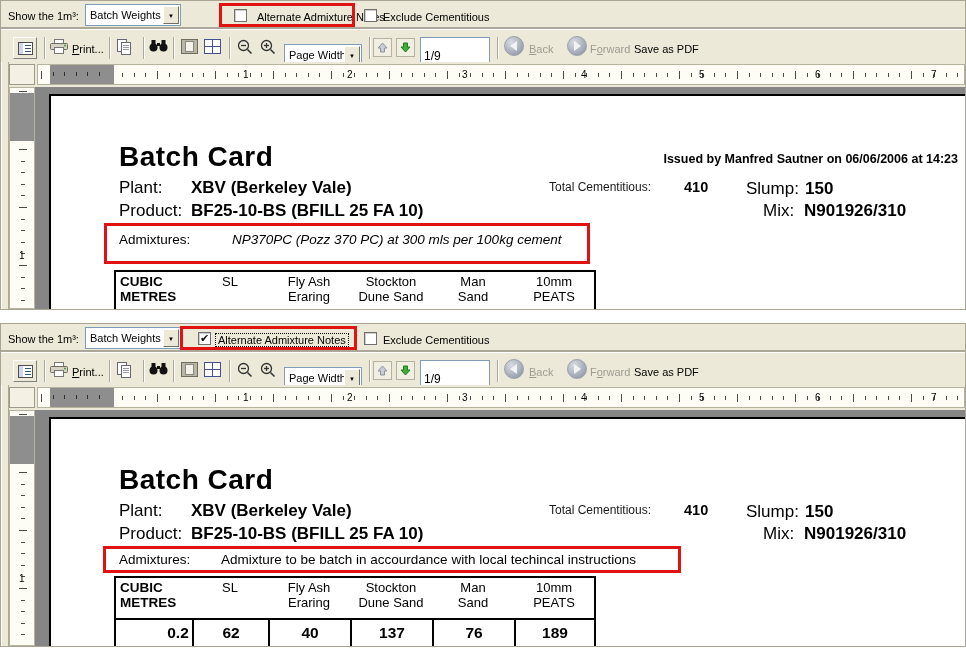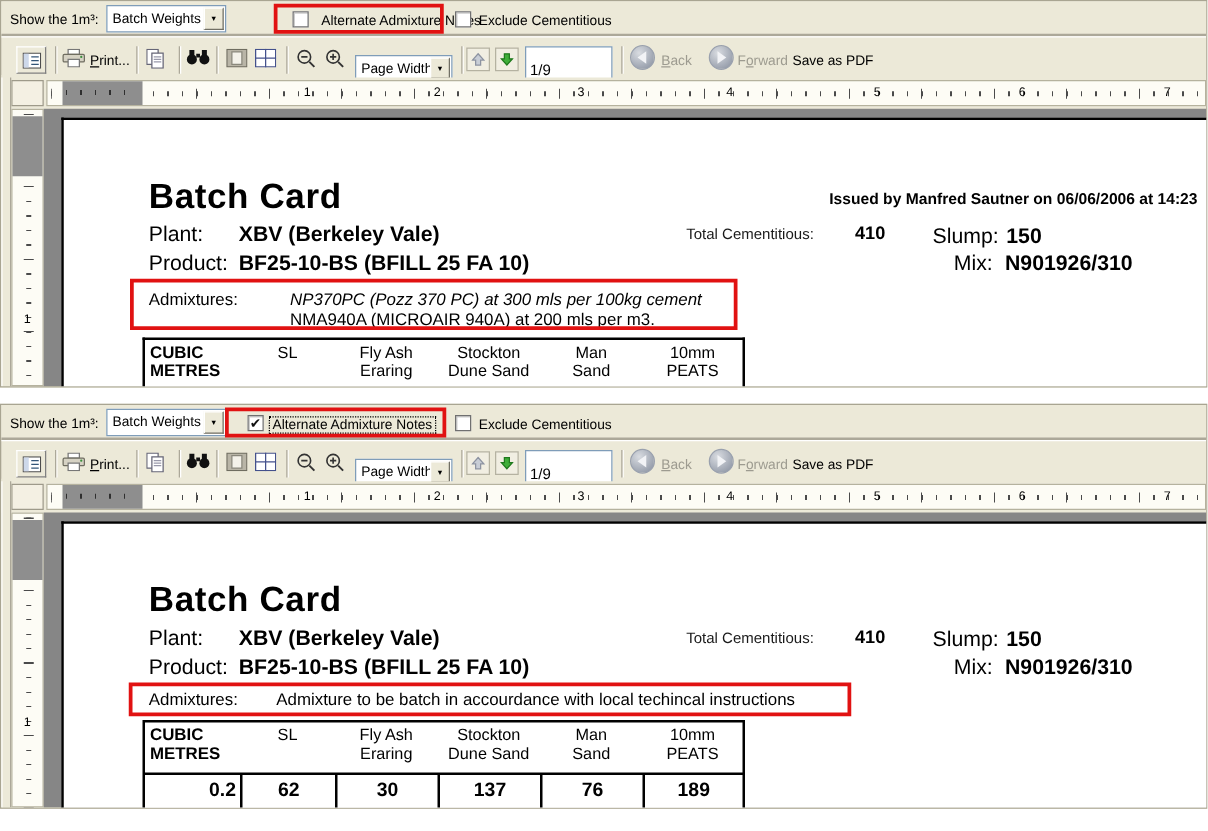--- a/index.html
+++ b/index.html
@@ -287,21 +287,20 @@
       <span class="doc-value product-value">BF25-10-BS (BFILL 25 FA 10)</span>
       <span class="total-label">Total Cementitious:</span>
       <span class="total-value">410</span>
       <span class="doc-label slump-label">Slump:</span>
       <span class="doc-value slump-value">150</span>
       <span class="doc-label mix-label">Mix:</span>
       <span class="doc-value mix-value">N901926/310</span>
       <div class="admix-red"></div>
       <span class="admix-label">Admixtures:</span>
       <span class="admix-line admix-line1">NP370PC (Pozz 370 PC) at 300 mls per 100kg cement</span>
-      <span class="admix-line admix-line2">NMA940A (MICROAIR 940A) at 200 mls per m3.</span>
       <div class="table-box">
         <div class="th-cell w0">
             <span>CUBIC</span>
             <span>METRES</span>
           </div>
         <div class="th-cell w1">
             <span>SL</span>
             <span></span>
           </div>
         <div class="th-cell w2">
@@ -495,20 +494,20 @@
             <span>Sand</span>
           </div>
         <div class="th-cell w5">
             <span>10mm</span>
             <span>PEATS</span>
           </div>
       </div>
       <div class="data-row">
         <div class="td-cell w0">0.2</div>
         <div class="td-cell w1">62</div>
-        <div class="td-cell w2">30</div>
+        <div class="td-cell w2">40</div>
         <div class="td-cell w3">137</div>
         <div class="td-cell w4">76</div>
         <div class="td-cell w5">189</div>
       </div>
     </div>
   </div>
 </div>
 
 </body></html>

